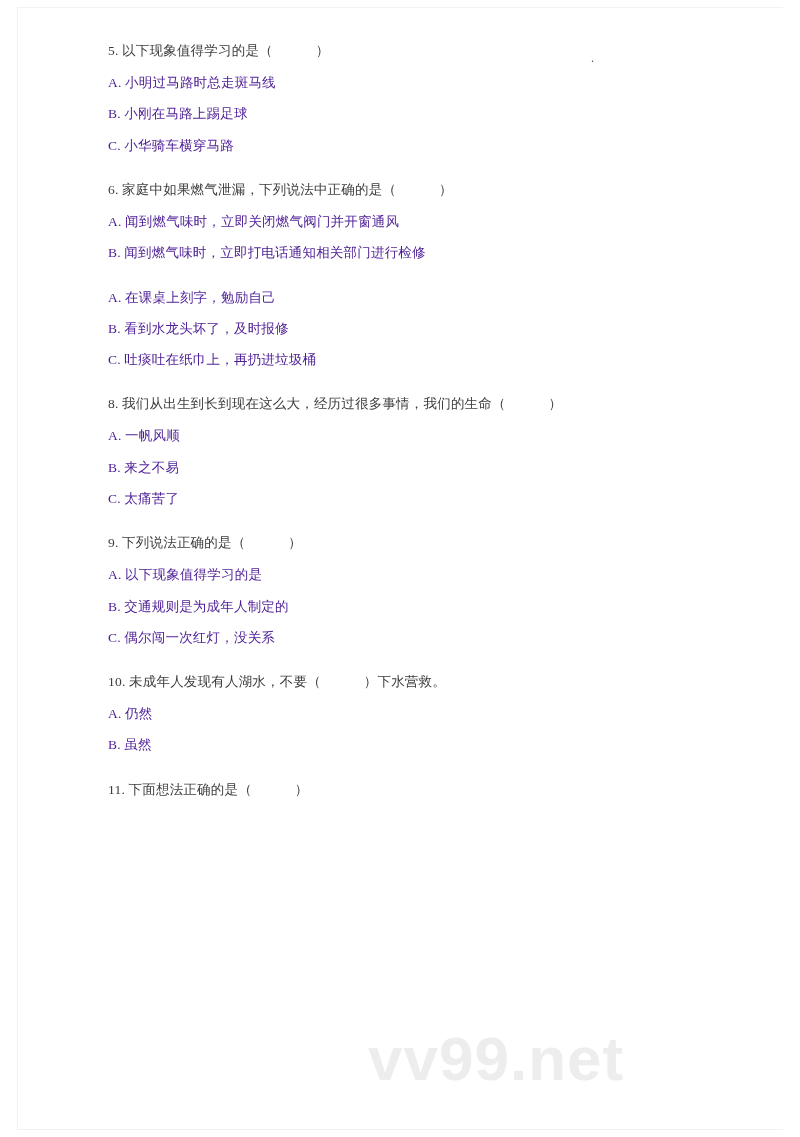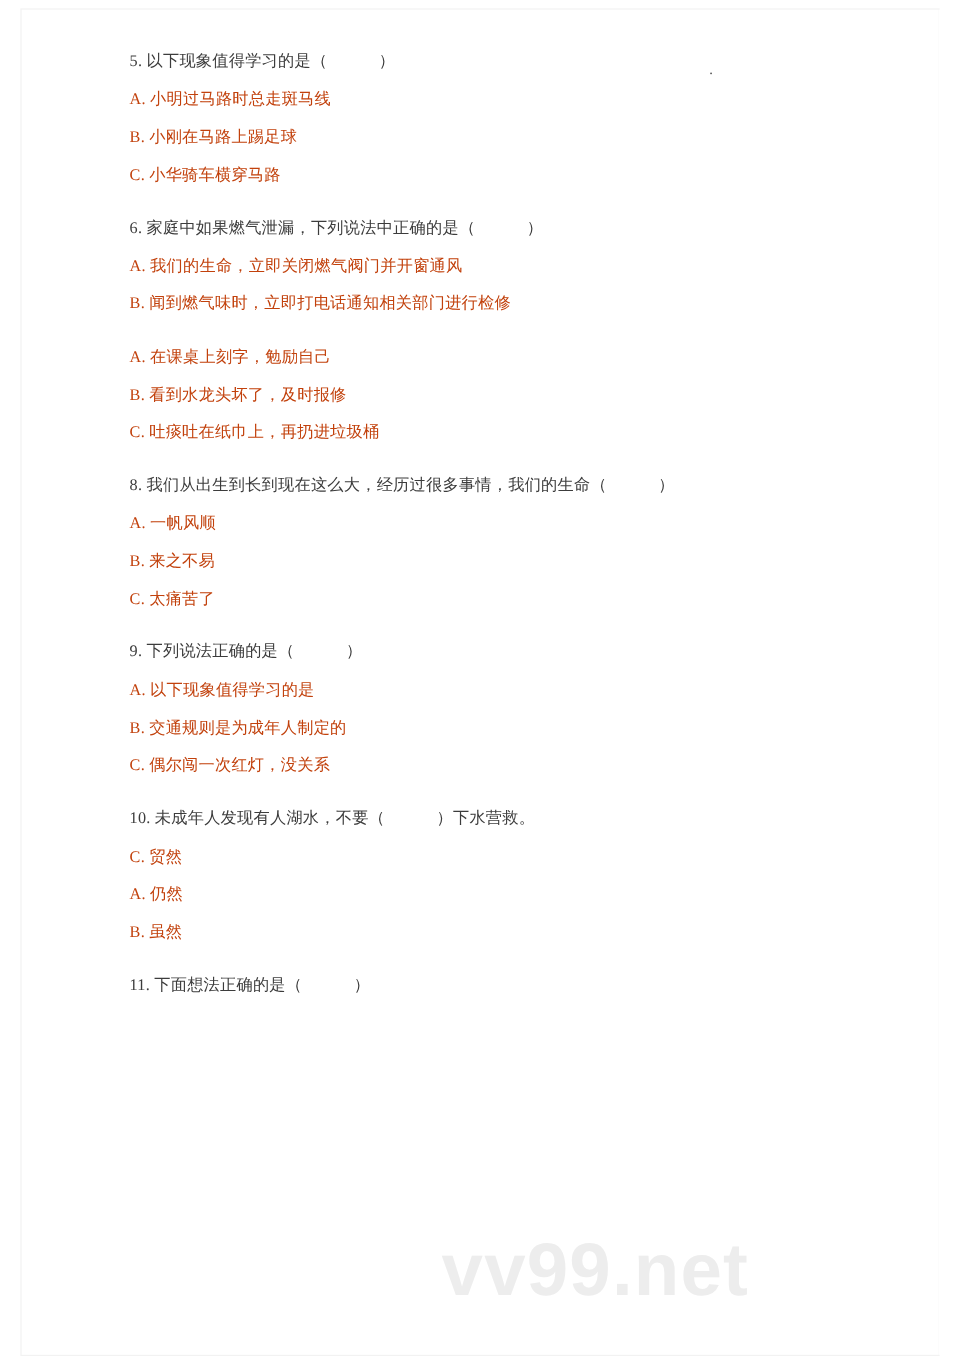--- a/index.html
+++ b/index.html
@@ -51,21 +51,21 @@
   .qstem {
     font-size: 13.5px;
     color: #3c3c3c;
     line-height: 1.35;
     margin-bottom: 14px;
     white-space: pre;
     letter-spacing: 0.2px;
   }
   .opt {
     font-size: 13.5px;
-    color: #c2410c;
+    color: #4c1d95;
     line-height: 1.35;
     margin-bottom: 13px;
     white-space: pre;
     letter-spacing: 0.2px;
   }
   .watermark {
     position: absolute;
     left: 350px;
     top: 1015px;
     font-family: "Liberation Sans", sans-serif;
@@ -87,21 +87,21 @@
 
     <div class="qblock">
       <div class="qstem">5. 以下现象值得学习的是（            ）</div>
       <div class="opt">A. 小明过马路时总走斑马线</div>
       <div class="opt">B. 小刚在马路上踢足球</div>
       <div class="opt">C. 小华骑车横穿马路</div>
     </div>
 
     <div class="qblock">
       <div class="qstem">6. 家庭中如果燃气泄漏，下列说法中正确的是（            ）</div>
-      <div class="opt">A. 我们的生命，立即关闭燃气阀门并开窗通风</div>
+      <div class="opt">A. 闻到燃气味时，立即关闭燃气阀门并开窗通风</div>
       <div class="opt">B. 闻到燃气味时，立即打电话通知相关部门进行检修</div>
     </div>
 
     <div class="qblock">
       <div class="opt">A. 在课桌上刻字，勉励自己</div>
       <div class="opt">B. 看到水龙头坏了，及时报修</div>
       <div class="opt">C. 吐痰吐在纸巾上，再扔进垃圾桶</div>
     </div>
 
     <div class="qblock">
@@ -113,21 +113,20 @@
 
     <div class="qblock">
       <div class="qstem">9. 下列说法正确的是（            ）</div>
       <div class="opt">A. 以下现象值得学习的是</div>
       <div class="opt">B. 交通规则是为成年人制定的</div>
       <div class="opt">C. 偶尔闯一次红灯，没关系</div>
     </div>
 
     <div class="qblock">
       <div class="qstem">10. 未成年人发现有人湖水，不要（            ）下水营救。</div>
-      <div class="opt">C. 贸然</div>
       <div class="opt">A. 仍然</div>
       <div class="opt">B. 虽然</div>
     </div>
 
     <div class="qblock">
       <div class="qstem">11. 下面想法正确的是（            ）</div>
     </div>
 
   </div>
 

